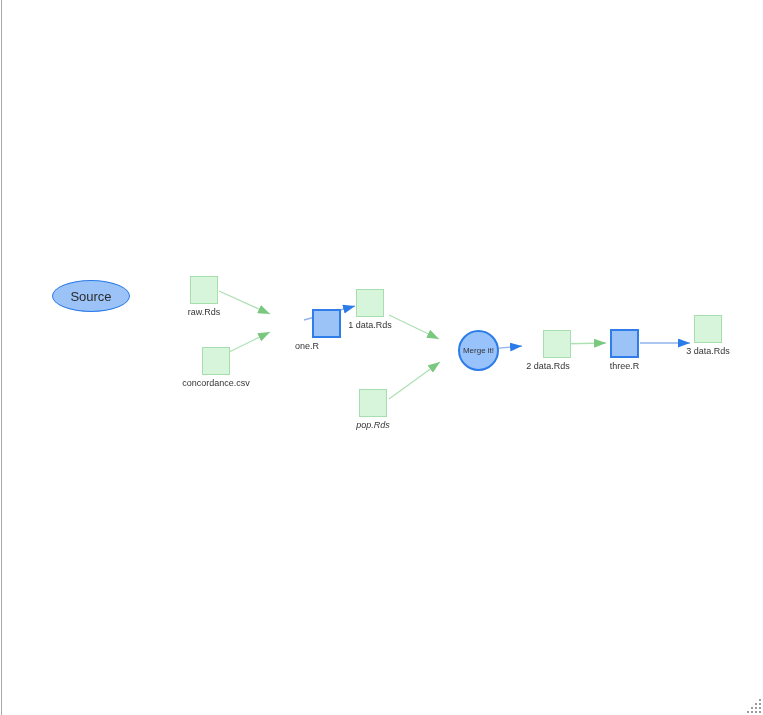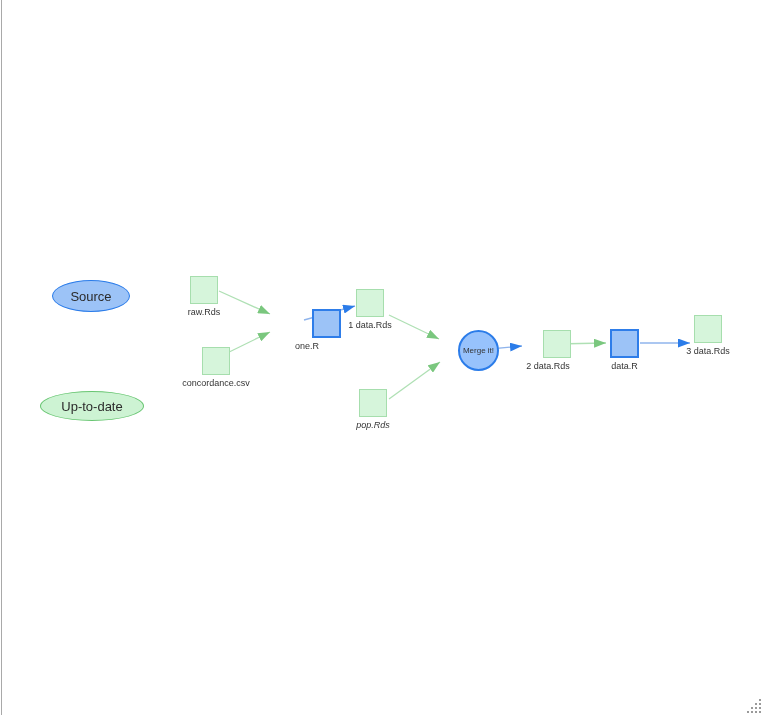--- a/index.html
+++ b/index.html
@@ -75,23 +75,20 @@
     <line class="eg" x1="389" y1="315" x2="439" y2="339" marker-end="url(#ah-green)"></line>
     <line class="eg" x1="389" y1="399" x2="440" y2="362" marker-end="url(#ah-green)"></line>
     <line class="eb" x1="479" y1="350" x2="522" y2="346" marker-end="url(#ah-blue)"></line>
     <line class="eg" x1="555" y1="344" x2="606" y2="343" marker-end="url(#ah-green)"></line>
     <line class="eb" x1="640" y1="343" x2="690" y2="343" marker-end="url(#ah-blue)"></line>
   </svg>
 
   <div class="legend-ellipse legend-source">
     <span>Source</span>
   </div>
-  <div class="legend-ellipse legend-uptodate">
-    <span>Up-to-date</span>
-  </div>
 
   <div class="node square-green" style="left:190px;top:276px;">
     <div class="box"></div>
     <div class="nlabel">raw.Rds</div>
   </div>
 
   <div class="node square-green" style="left:190px;top:347px;margin-left:12px;">
     <div class="box"></div>
     <div class="nlabel">concordance.csv</div>
   </div>
@@ -117,21 +114,21 @@
     </div>
   </div>
 
   <div class="node square-green" style="left:525px;top:330px;padding-left:18px;">
     <div class="box"></div>
     <div class="nlabel">2 data.Rds</div>
   </div>
 
   <div class="node square-blue" style="left:610px;top:329px;">
     <div class="box"></div>
-    <div class="nlabel">data.R</div>
+    <div class="nlabel">three.R</div>
   </div>
 
   <div class="node square-green" style="left:694px;top:315px;">
     <div class="box"></div>
     <div class="nlabel">3 data.Rds</div>
   </div>
 
 </div>
 
 <div class="resize-grip"></div>

